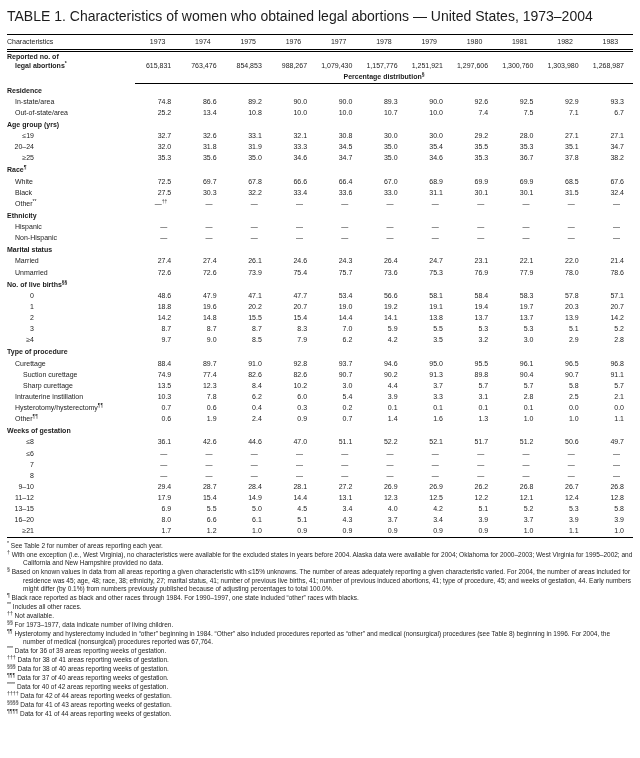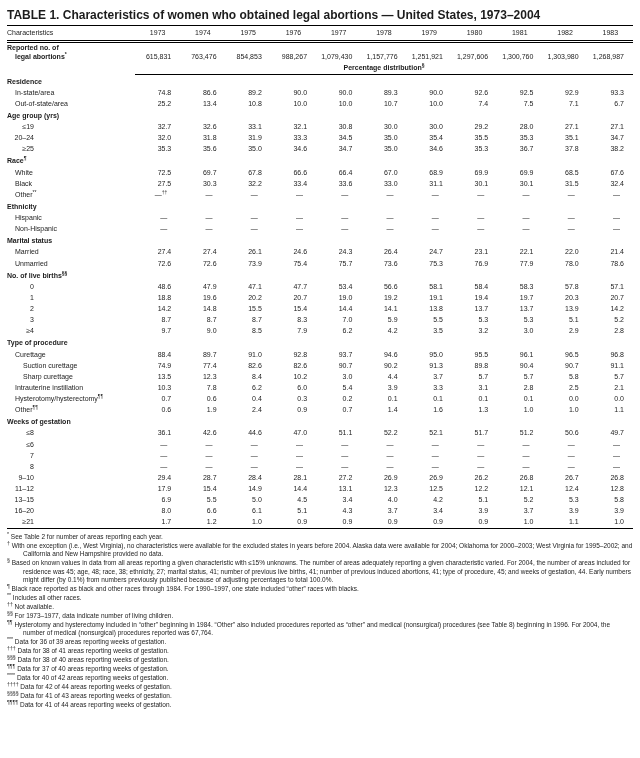--- a/index.html
+++ b/index.html
@@ -1,19 +1,19 @@
 <!DOCTYPE html>
 <html><head>
 <meta charset="utf-8">
 <style>
   html,body{margin:0;padding:0;background:#ffffff;}
   body{width:640px;height:758px;overflow:hidden;color:#1c1c1c;
        font-family:"Liberation Sans","DejaVu Sans",sans-serif;}
   .page{padding:6px 7px 0 7px;}
-  .title{font-size:12px;font-weight:bold;letter-spacing:0;padding:2px 0 3px 0;
+  .title{font-size:14px;font-weight:normal;letter-spacing:0;padding:2px 0 10px 0;
          border-bottom:1px solid #000;}
   table{width:626px;border-collapse:collapse;table-layout:fixed;
         border-bottom:1px solid #000;}
   col.c-label{width:128px;}
   th,td{font-size:7px;font-weight:normal;padding:1.2px 0;line-height:1.25;
         vertical-align:bottom;white-space:nowrap;overflow:visible;}
   thead th{text-align:center;padding:2.5px 0 2.5px 0;border-bottom:3px double #000;}
   thead th.first{text-align:left;}
   td.lbl{text-align:left;}
   td.val{text-align:right;padding-right:9px;}

